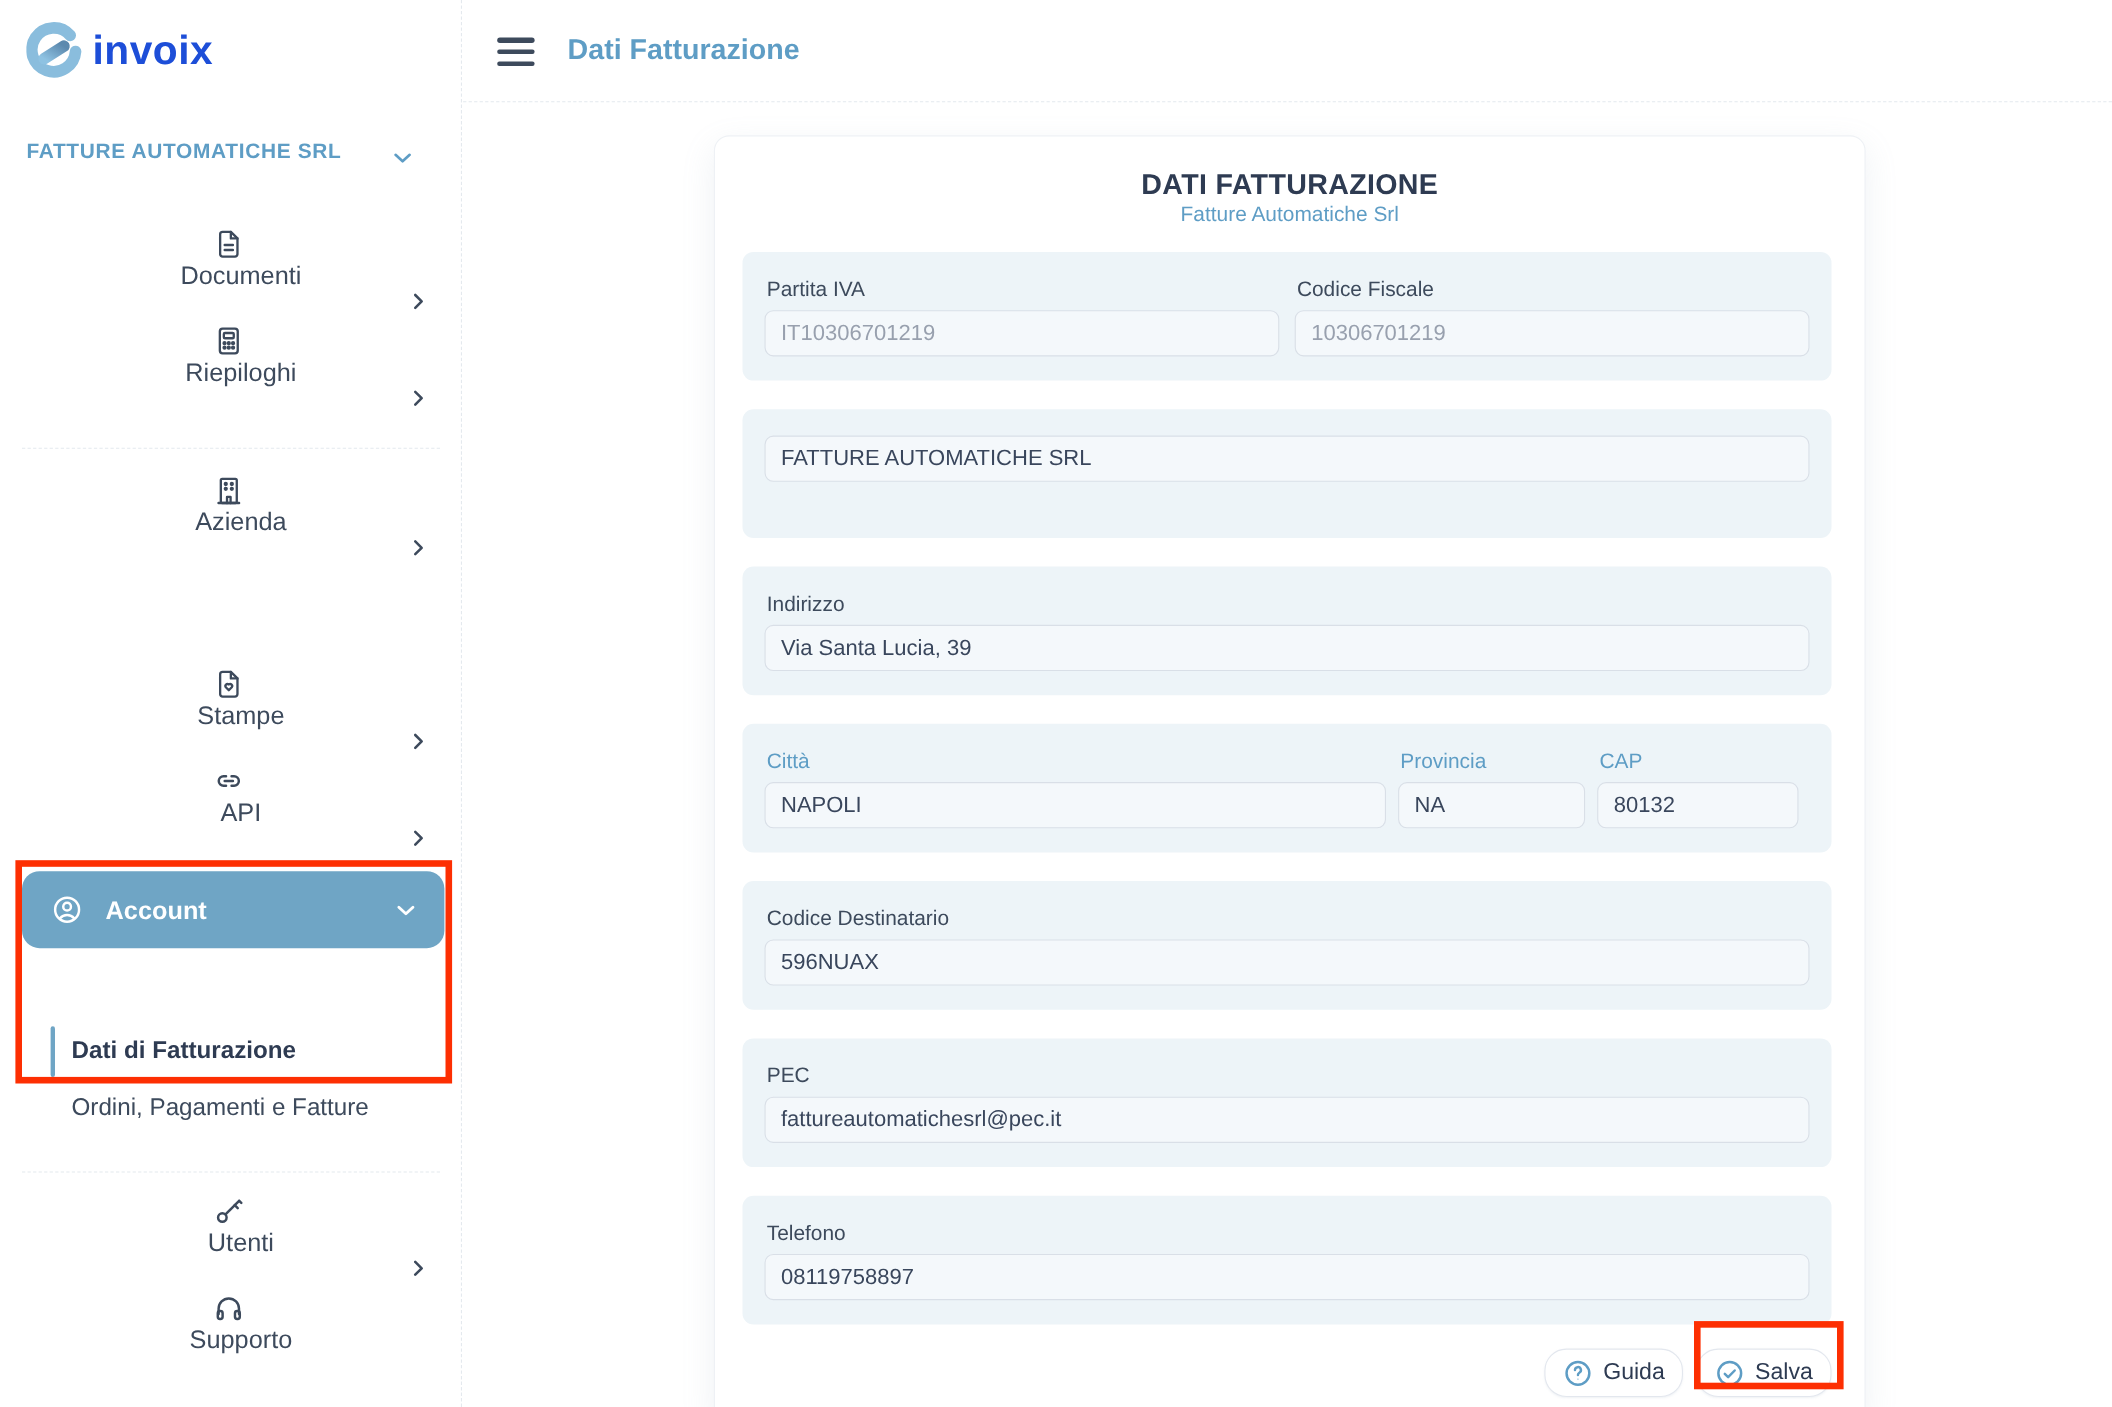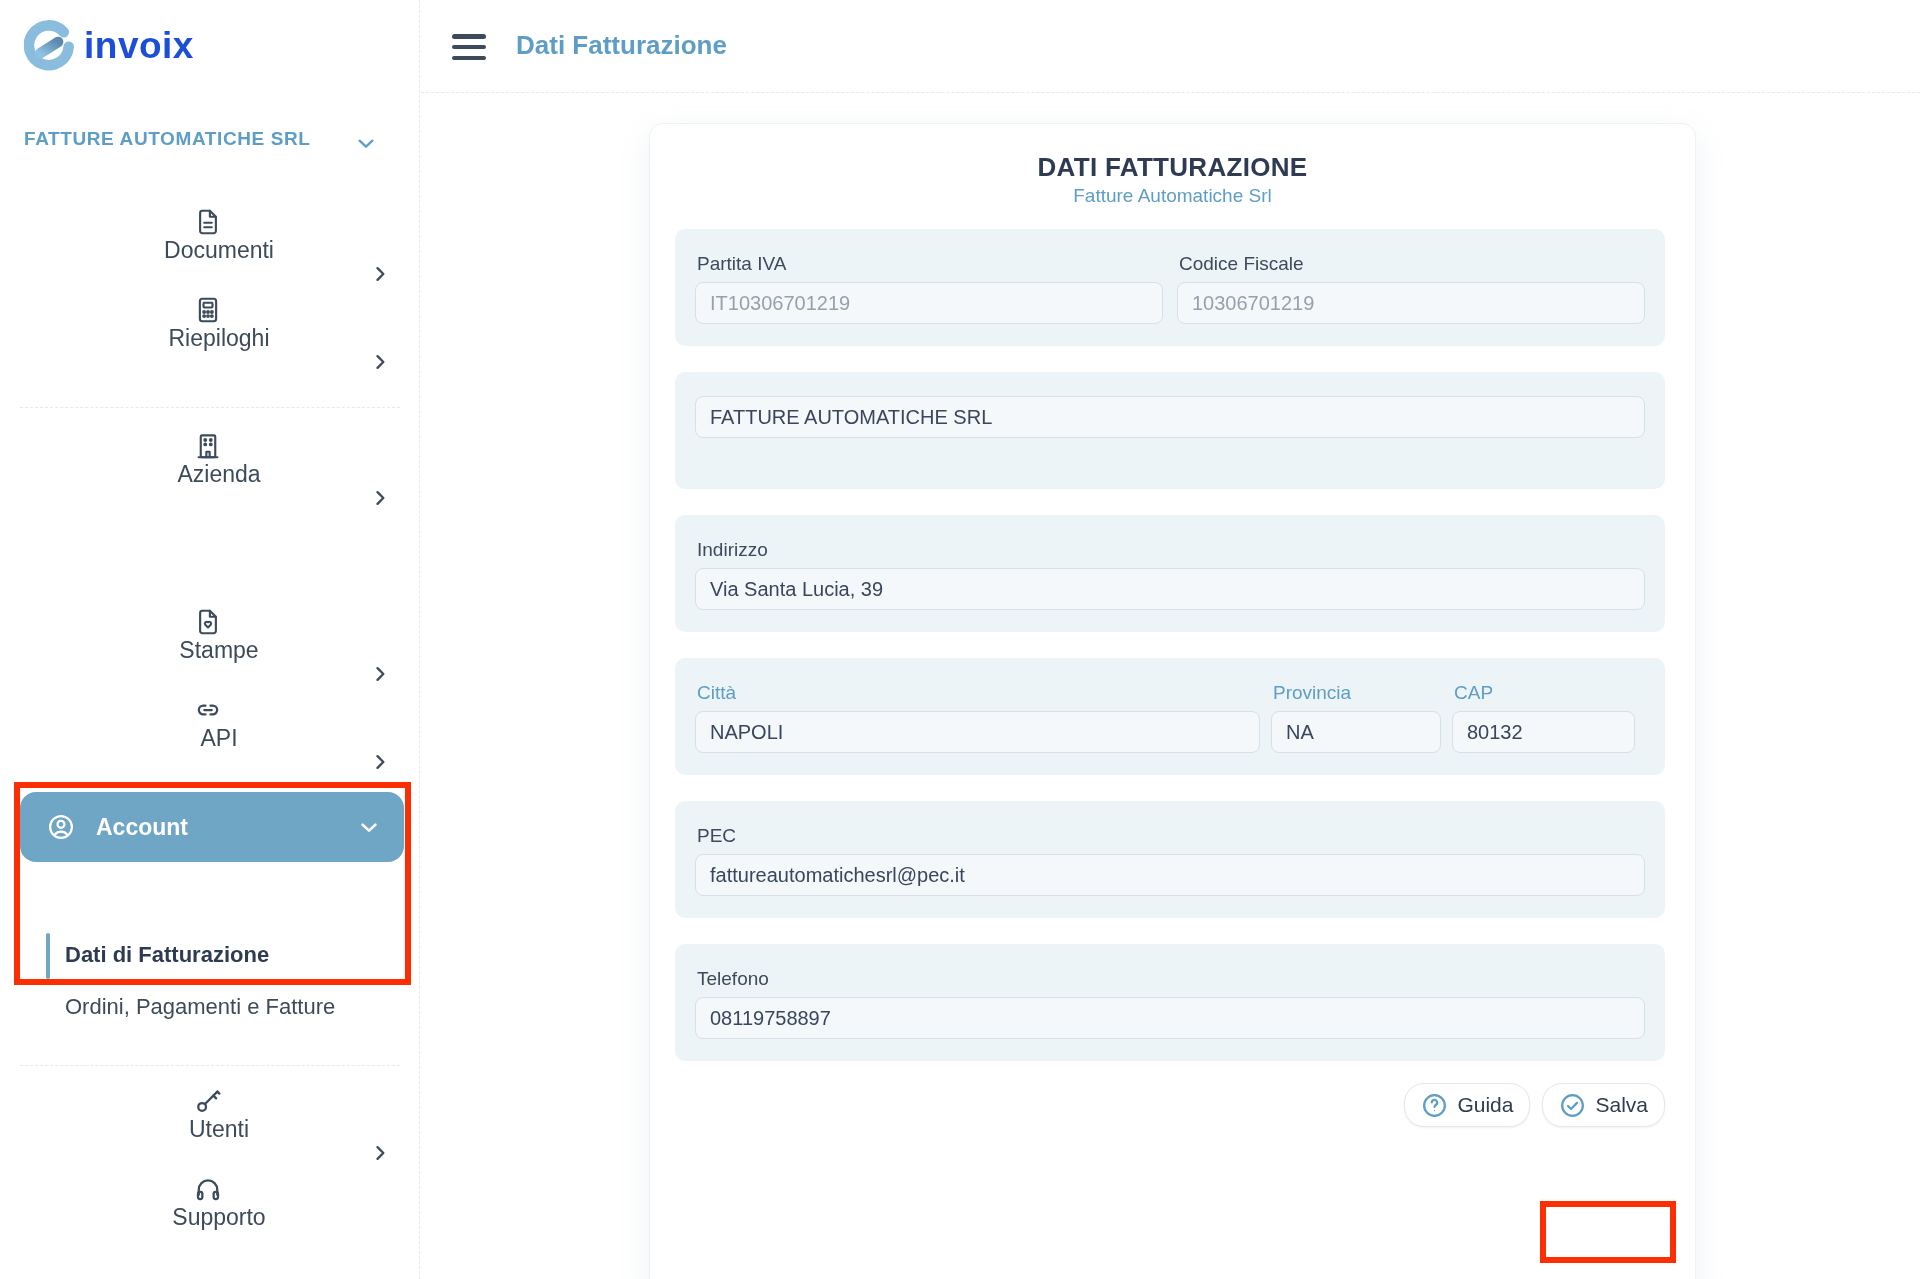--- a/index.html
+++ b/index.html
@@ -284,20 +284,26 @@
       <div class="field">
         <label class="blue">Provincia</label>
         <input type="text" value="NA" style="">
       </div>
       <div class="field">
         <label class="blue">CAP</label>
         <input type="text" value="80132" style="">
       </div>
     </div>
 
+    <div class="panel">
+      <div class="field">
+        <label>Codice Destinatario</label>
+        <input type="text" value="596NUAX" style="">
+      </div>
+    </div>
 
     <div class="panel">
       <div class="field">
         <label>PEC</label>
         <input type="text" value="fattureautomatichesrl@pec.it" style="">
       </div>
     </div>
 
     <div class="panel">
       <div class="field">

